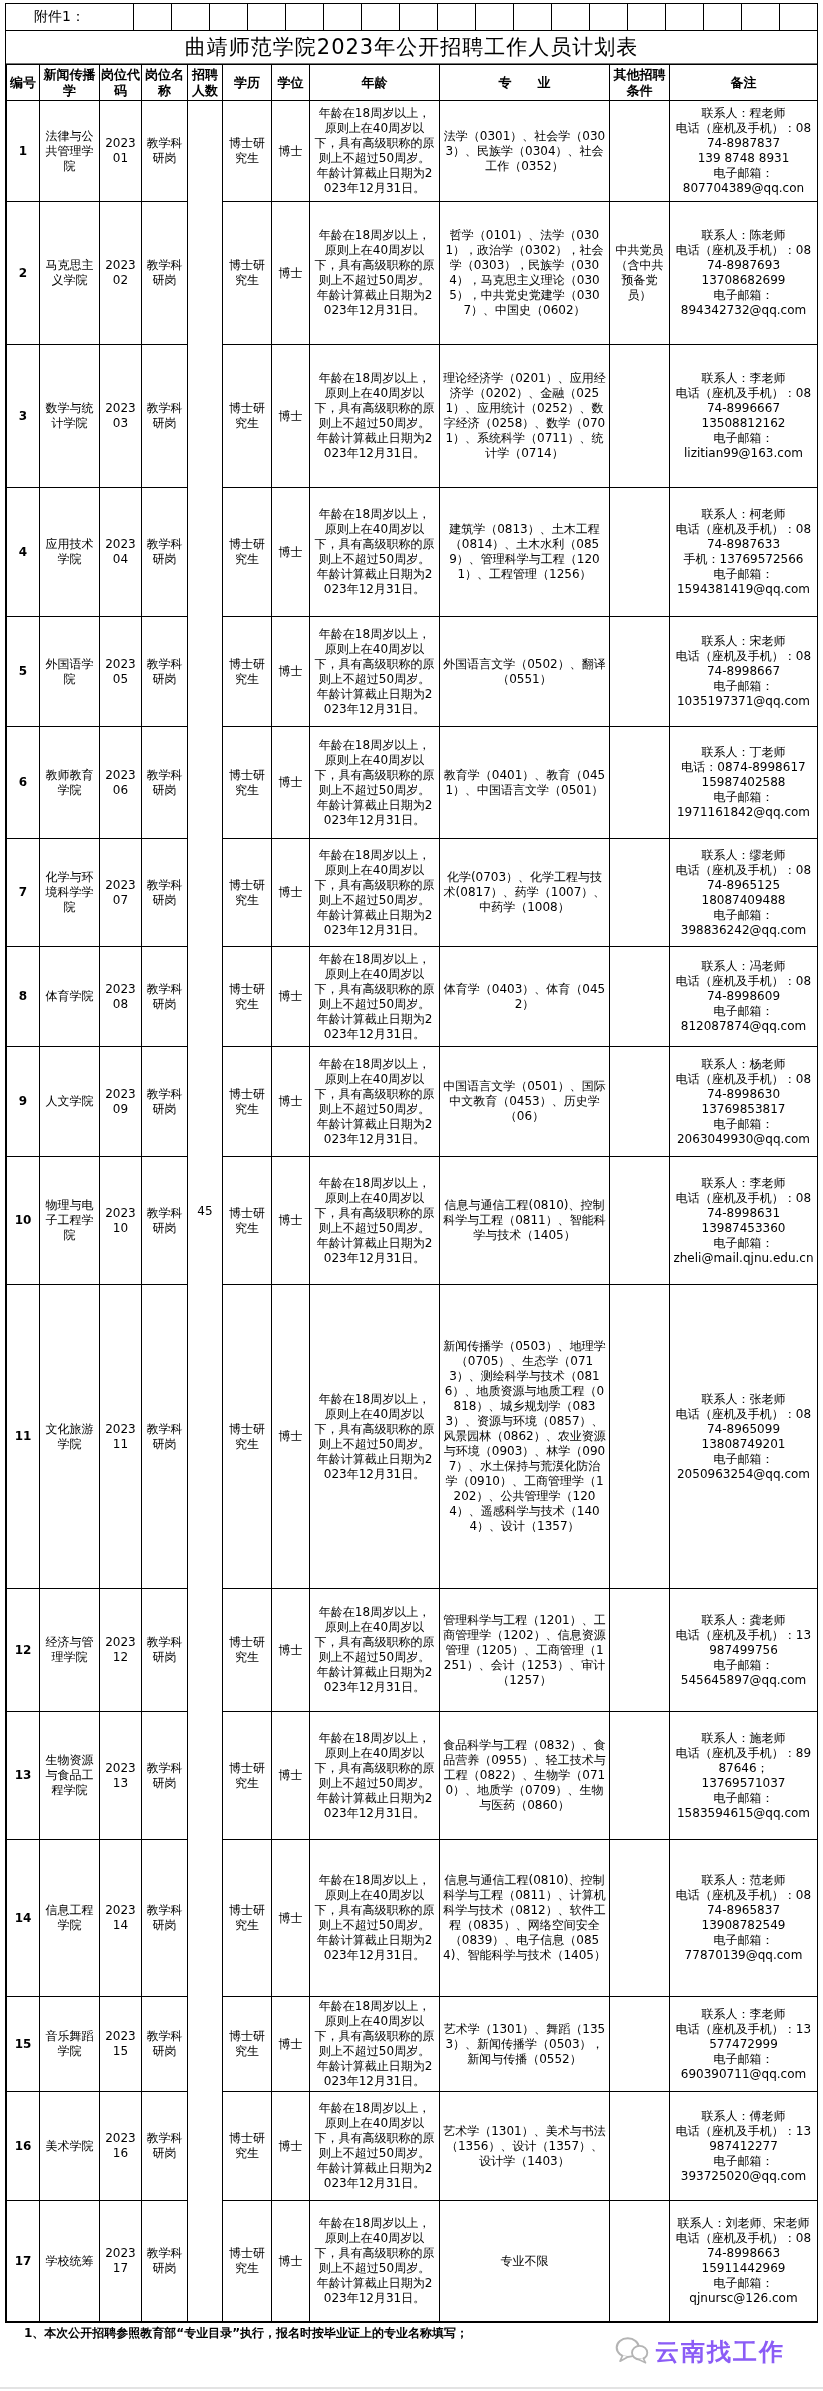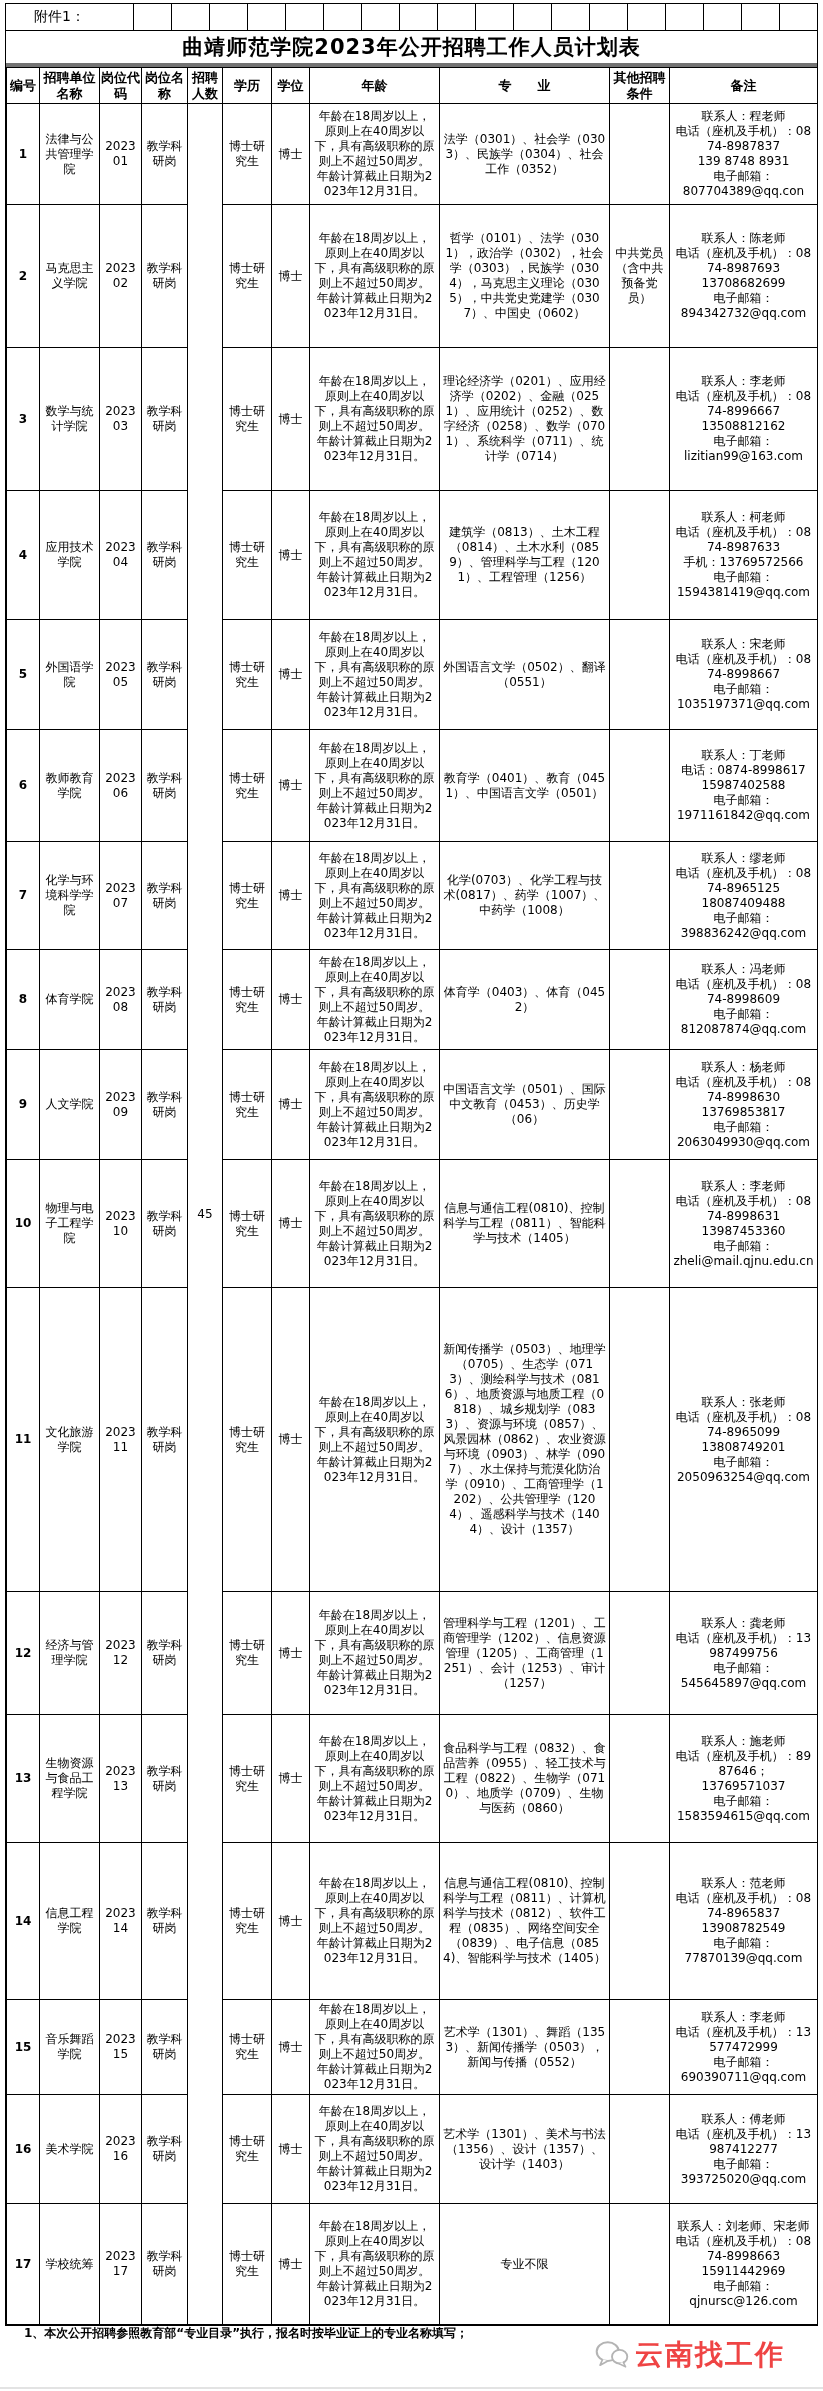--- a/index.html
+++ b/index.html
@@ -9,22 +9,22 @@
     color:#000;-webkit-font-smoothing:none;
   }
   .sheet{position:absolute;left:5px;top:3px;width:811px;border:1px solid #000;background:#fff;}
   
   .attach-row{display:flex;height:26px;border-bottom:1px solid #000;align-items:stretch;gap:12px;}
   .attach-cell-first{width:128px;border-right:1px solid #000;display:flex;align-items:center;
     padding-left:28px;font-size:14px;box-sizing:border-box;}
   .attach-cell{flex:1;border-right:1px solid #000;}
   .attach-cell:last-child{border-right:none;}
   
-  .title-row{height:32px;border-bottom:4px solid #737373;display:flex;align-items:center;justify-content:center;
-    font-size:21px;font-weight:bold;letter-spacing:1px;}
+  .title-row{height:32px;border-bottom:1px solid #737373;display:flex;align-items:center;justify-content:center;
+    font-size:21px;font-weight:normal;letter-spacing:1px;}
   
   table.plan{border-collapse:collapse;table-layout:fixed;width:811px;}
   table.plan th,table.plan td{
     border:1px solid #000;padding:1px 3px;vertical-align:middle;text-align:center;
     font-size:12px;line-height:1.25;overflow:hidden;word-break:break-all;
   }
   table.plan th{font-weight:bold;font-size:13px;padding:2px 1px;line-height:1.2;}
   td.code,td.age,td.remark{white-space:pre-line;}
   td.unit{padding:1px 7px;font-size:13px;line-height:1.3;}
   td.post{padding:1px 9px;font-size:13px;line-height:1.3;}
@@ -33,22 +33,22 @@
   td.num{font-size:13px;font-weight:bold;}
   td.recruit{font-size:13px;}
   td.age{font-size:12px;line-height:1.26;padding:1px 2px;}
   td.major{font-size:12.5px;line-height:1.35;padding:1px 4px;}
   td.other{font-size:13px;line-height:1.3;padding:1px 8px;margin-left:47px;}
   td.remark{text-align:left;font-size:12.5px;line-height:1.3;padding:1px 2px 1px 4px;}
   
   .notes{position:absolute;left:24px;width:660px;font-weight:bold;font-size:12px;line-height:23px;}
   .note-line{white-space:nowrap;}
   
-  .watermark{position:absolute;display:flex;align-items:center;gap:6px;color:#ef4444;
-    font-size:28px;font-weight:bold;letter-spacing:2px;}
+  .watermark{position:absolute;display:flex;align-items:flex-start;gap:6px;color:#8b5cf6;
+    font-size:24px;font-weight:bold;letter-spacing:2px;}
   .wm-icon{width:34px;height:30px;display:inline-block;}
   .bottom-line{position:absolute;left:0;width:823px;border-top:2px solid #e3e3e3;}
 </style>
 </head>
 <body>
 
 <div class="sheet">
   <div class="attach-row">
     <div class="attach-cell-first">附件1：</div>
 
@@ -82,21 +82,21 @@
         <col style="width:49px">
         <col style="width:38px">
         <col style="width:130px">
       <col style="width:170px">
         <col style="width:60px">
         <col style="width:148px">
     </colgroup>
     <thead>
         <tr id="header-row">
           <th>编号</th>
-          <th>招聘单位名称</th>
+          <th>新闻传播学</th>
           <th>岗位代码</th>
           <th>岗位名称</th>
           <th>招聘人数</th>
           <th>学历</th>
           <th>学位</th>
           <th>年龄</th>
           <th>专　　业</th>
           <th>其他招聘条件</th>
           <th>备注</th>
         </tr>

